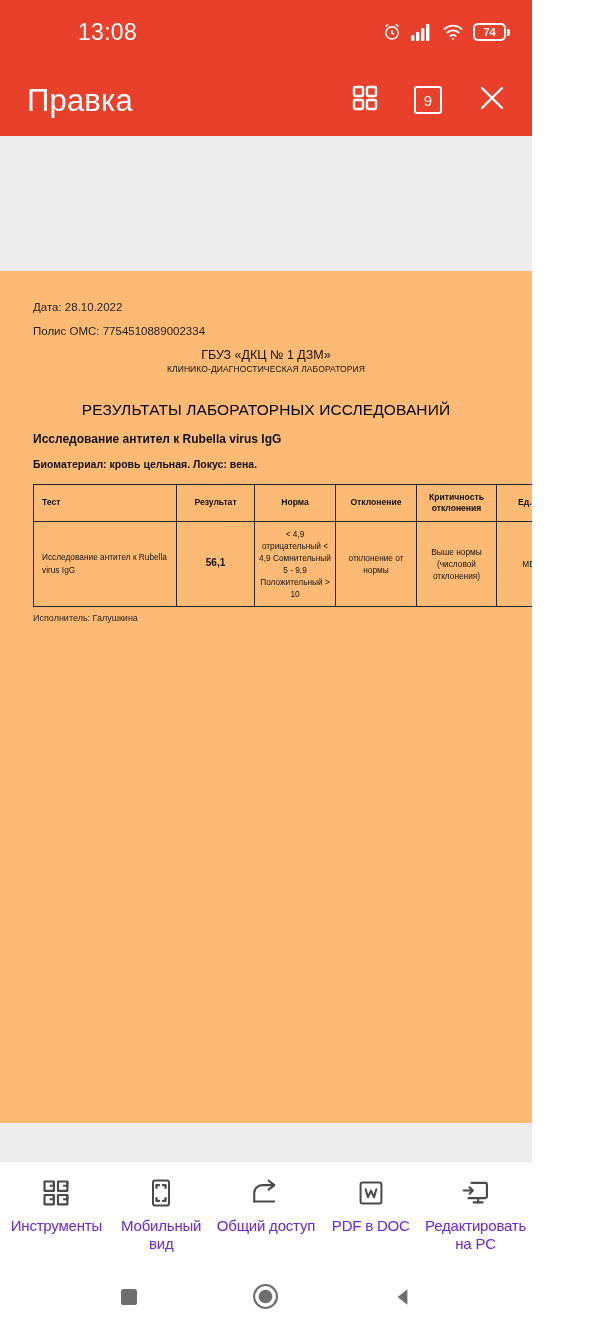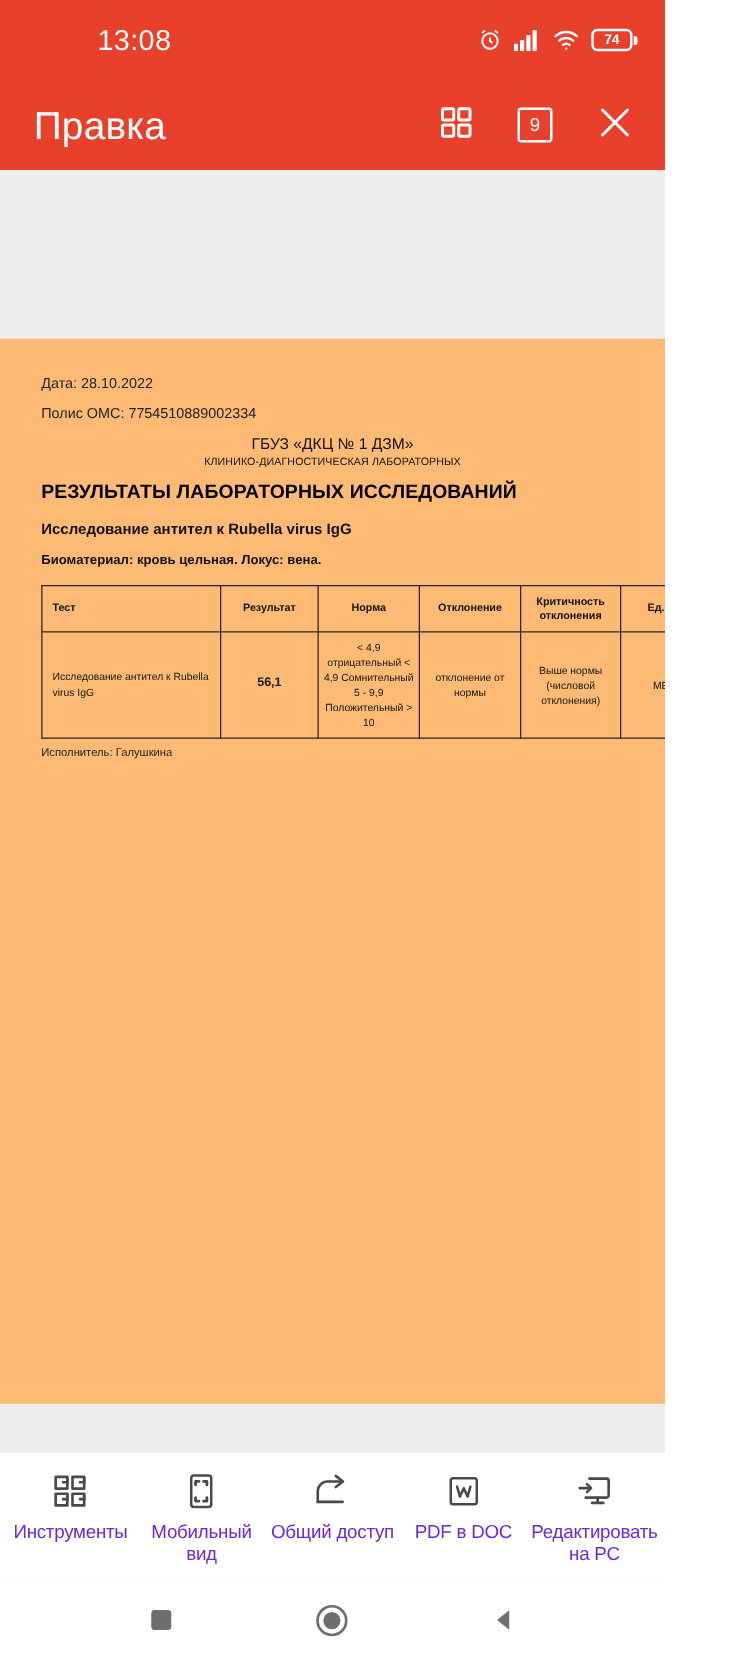--- a/index.html
+++ b/index.html
@@ -110,25 +110,25 @@
     margin-top: 2px;
   }
   .org-sub {
     text-align: center;
     font-size: 8.5px;
     letter-spacing: 0.1px;
     color: #111;
     margin-top: 1px;
   }
   .doc-title {
-    text-align: left;
+    text-align: center;
     font-size: 15.5px;
-    font-weight: bold;
+    font-weight: normal;
     color: #000;
-    margin-top: 11px;
+    margin-top: 27px;
     letter-spacing: 0.1px;
   }
   .doc-subtitle {
     font-size: 12px;
     font-weight: bold;
     color: #111;
     margin-top: 13px;
   }
   .doc-biomaterial {
     font-size: 10.5px;
@@ -304,21 +304,21 @@
 
     <div class="page-gap-top"></div>
 
     <div class="doc-page">
       <div class="doc-inner">
 
         <div class="meta-line">Дата: 28.10.2022</div>
         <div class="meta-line">Полис ОМС: 7754510889002334</div>
 
         <div class="org-name">ГБУЗ «ДКЦ № 1 ДЗМ»</div>
-        <div class="org-sub">КЛИНИКО-ДИАГНОСТИЧЕСКАЯ ЛАБОРАТОРНЫХ</div>
+        <div class="org-sub">КЛИНИКО-ДИАГНОСТИЧЕСКАЯ ЛАБОРАТОРИЯ</div>
 
         <div class="doc-title">РЕЗУЛЬТАТЫ ЛАБОРАТОРНЫХ ИССЛЕДОВАНИЙ</div>
         <div class="doc-subtitle">Исследование антител к Rubella virus IgG</div>
         <div class="doc-biomaterial">Биоматериал: кровь цельная. Локус: вена.</div>
 
         <table class="lab-table">
           <colgroup>
             <col class="col-w-test">
               <col class="col-w-result">
               <col class="col-w-norm">

